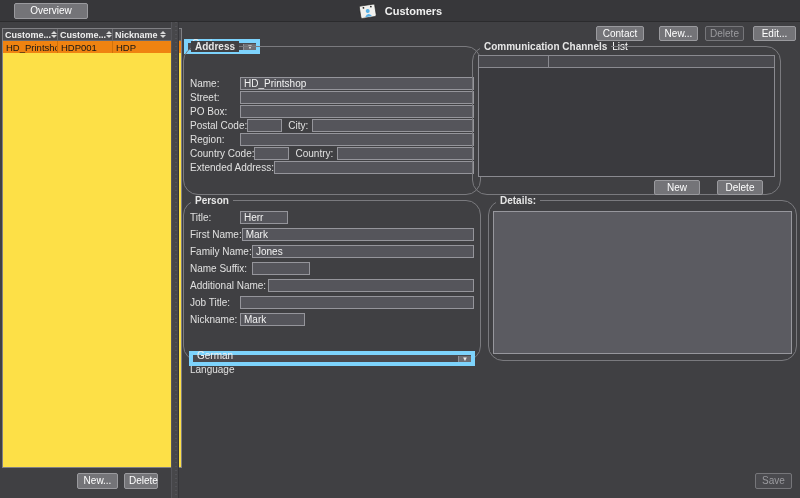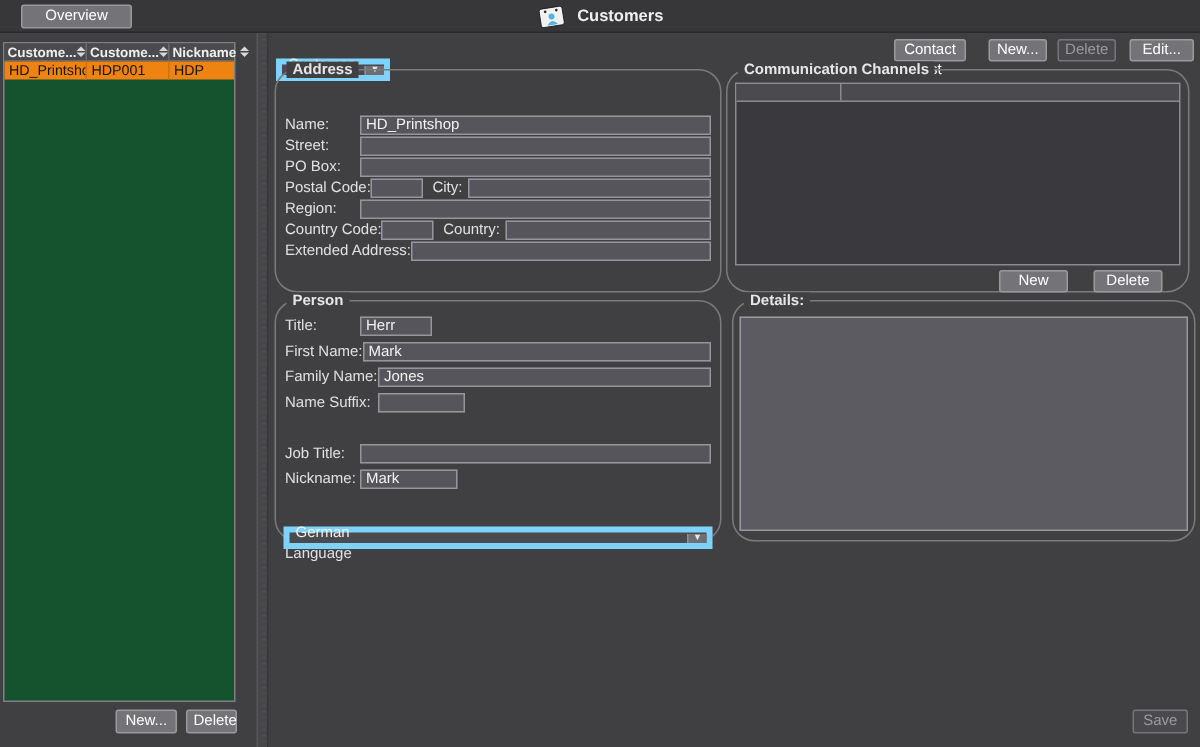--- a/index.html
+++ b/index.html
@@ -13,22 +13,22 @@
   .app-title { font-weight:bold; font-size:11px; color:#f0f0f0; }
 
   
   .btn { position:absolute; height:15px; background:#747478; border:1px solid #9a9a9e; border-radius:2px;
          color:#ffffff; font-family:"Liberation Sans", sans-serif; font-size:10px; text-align:center;
          line-height:13px; cursor:pointer; padding:0 4px; }
   .btn.tall { height:16px; line-height:14px; }
   .btn.disabled { background:#4a4a4e; border:1px solid #76767a; color:#9b9b9f; cursor:default; }
 
   
-  .cust-table { position:absolute; left:2px; top:28px; width:155px; height:440px;
-                background:#14532d; border:1px solid #808084; }
+  .cust-table { position:absolute; left:2px; top:28px; width:180px; height:440px;
+                background:#fde047; border:1px solid #808084; }
   .cust-header { display:flex; height:12px; background:#4b4b4f; border-bottom:1px solid #6a6a6e; }
   .cust-header .hcell { flex:0 0 55px; display:flex; align-items:center; justify-content:space-between;
                         padding:0 2px; border-right:1px solid #6a6a6e; font-weight:bold; font-size:9px; color:#efefef;
                         overflow:hidden; white-space:nowrap; cursor:pointer; }
   .cust-header .hcell:last-child { border-right:none; }
   .sort-icon { display:flex; flex-direction:column; align-items:center; gap:1px; }
   .sort-icon i { display:block; width:0; height:0; border-left:3px solid transparent; border-right:3px solid transparent; }
   .sort-icon i.up { border-bottom:3px solid #d8d8d8; }
   .sort-icon i.down { border-top:3px solid #d8d8d8; }
   .cust-row { display:flex; height:12px; background:#ef8311; color:#161616; cursor:pointer; }
@@ -171,21 +171,21 @@
       <input class="field w34" type="text" value="" style="">
       <span class="flabel mid">Country:</span>
       <input class="field grow" type="text" value="" style="">
     </div>
     <div class="frow" style="top:114px;">
       <span class="flabel" style="flex-basis:82px;">Extended Address:</span>
       <input class="field grow" type="text" value="" style="">
     </div>
   </div>
 
-  <div class="groupbox" style="left:484px; top:46px; width:309px; height:149px;">
+  <div class="groupbox" style="left:472px; top:46px; width:309px; height:149px;">
     <span class="gb-title">Communication Channels</span>
     <div class="comm-table">
       <div class="comm-head">
         <div class="c1"></div>
         <div class="c2"></div>
       </div>
     </div>
     <button class="btn" style="left:181px; top:133px; width:46px; position:absolute;">New</button>
     <button class="btn" style="left:244px; top:133px; width:46px; position:absolute;">Delete</button>
   </div>
@@ -202,20 +202,24 @@
       <input class="field grow" type="text" value="Mark" style="">
     </div>
     <div class="frow" style="top:44px;">
       <span class="flabel" style="flex-basis:62px;">Family Name:</span>
       <input class="field grow" type="text" value="Jones" style="">
     </div>
     <div class="frow" style="top:61px;">
       <span class="flabel" style="flex-basis:62px;">Name Suffix:</span>
       <input class="field w58" type="text" value="" style="">
     </div>
+    <div class="frow" style="top:78px;">
+      <span class="flabel" style="flex-basis:78px;">Additional Name:</span>
+      <input class="field grow" type="text" value="" style="">
+    </div>
     <div class="frow" style="top:95px;">
       <span class="flabel">Job Title:</span>
       <input class="field grow" type="text" value="" style="">
     </div>
     <div class="frow" style="top:112px;">
       <span class="flabel">Nickname:</span>
       <input class="field w65" type="text" value="Mark" style="">
     </div>
     <div class="frow" style="top:127px;">
       <span class="flabel" style="flex-basis:auto;margin-top:36px;">Language</span>

